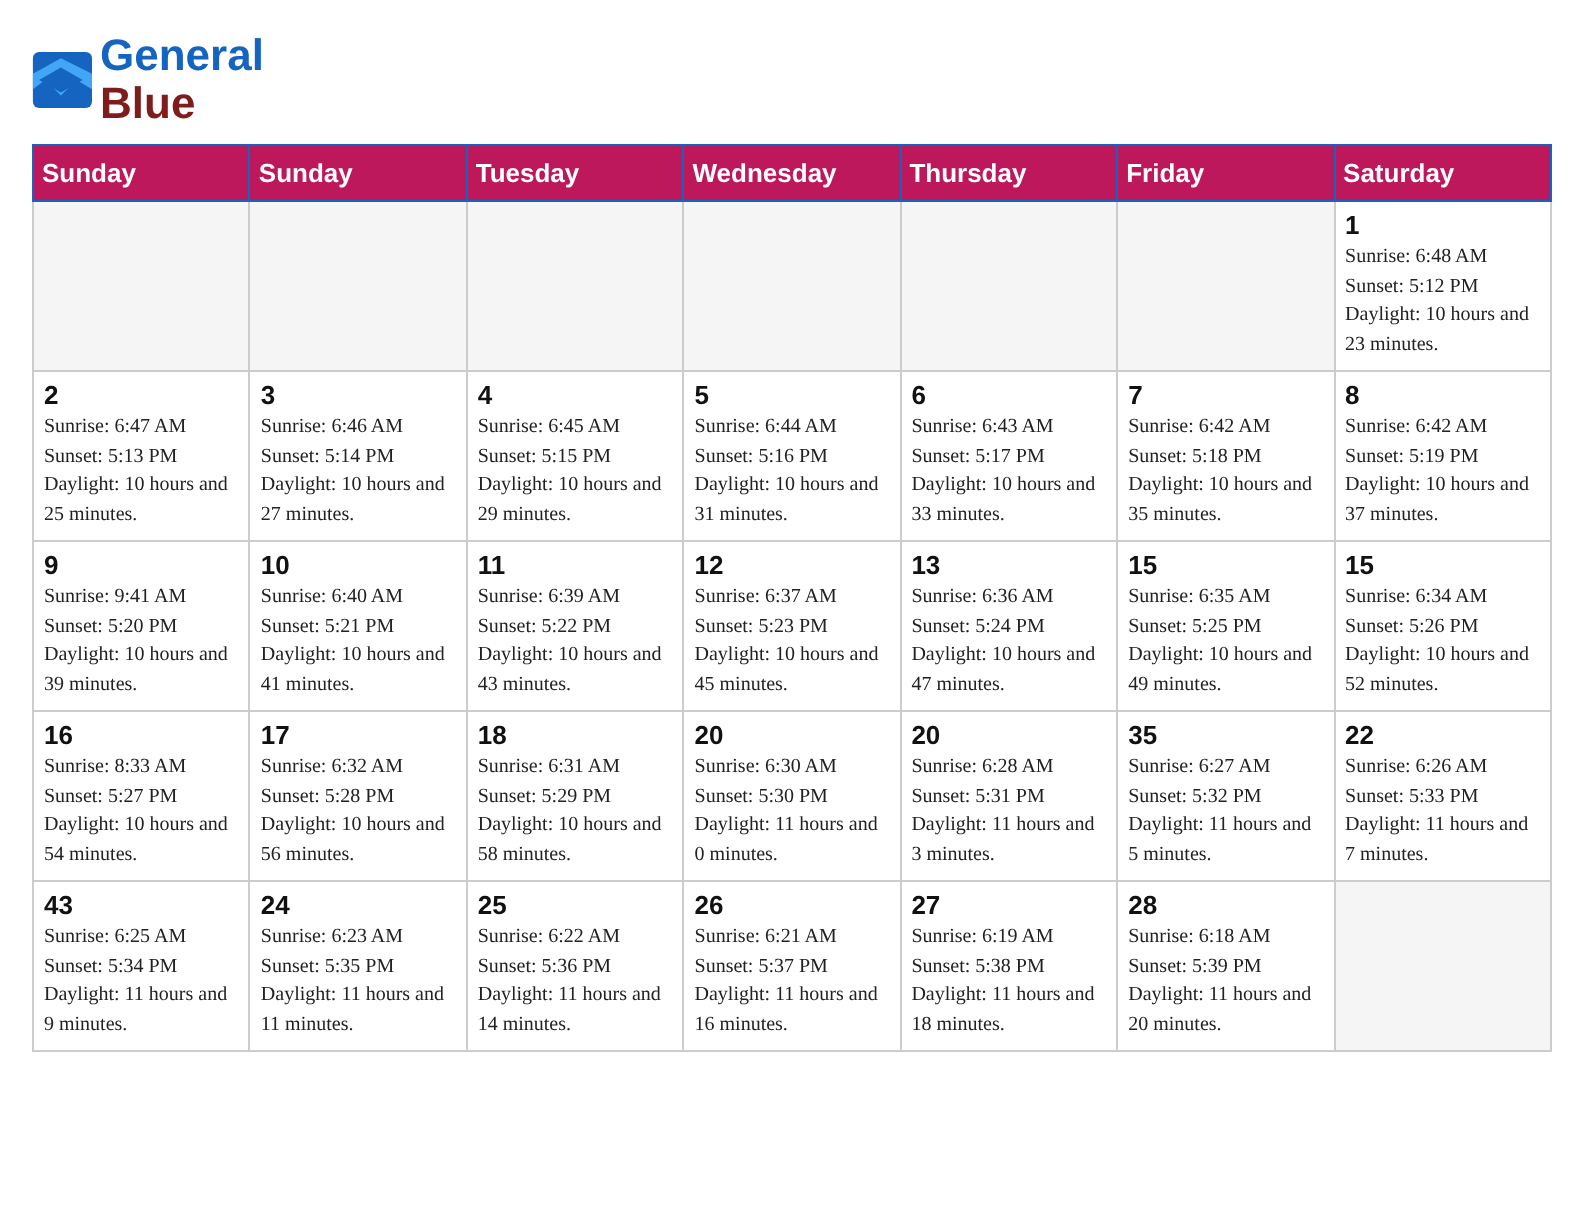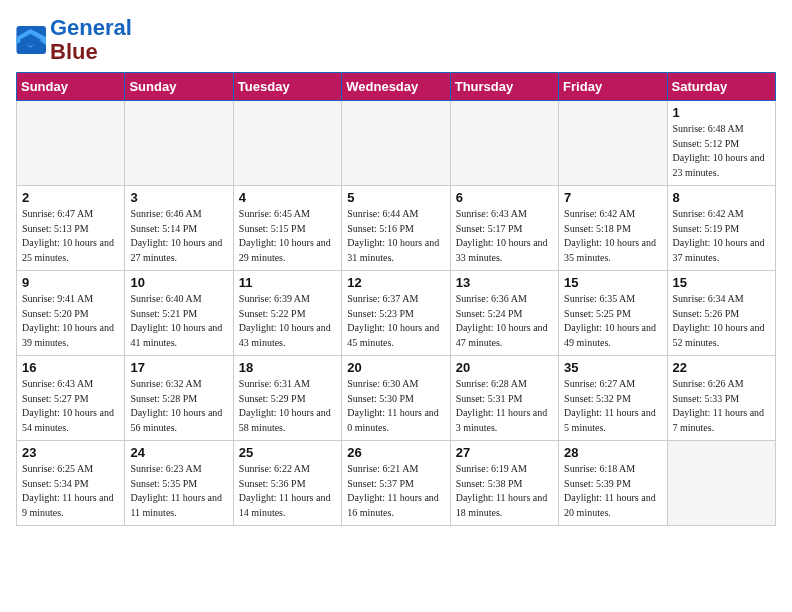--- a/index.html
+++ b/index.html
@@ -216,21 +216,21 @@
         <td>
           <div class="day-num">15</div>
           <div class="day-detail">Sunrise: 6:34 AM
 Sunset: 5:26 PM
 Daylight: 10 hours and 52 minutes.</div>
         </td>
       </tr>
       <tr>
         <td>
           <div class="day-num">16</div>
-          <div class="day-detail">Sunrise: 6:43 AM
+          <div class="day-detail">Sunrise: 8:33 AM
 Sunset: 5:27 PM
 Daylight: 10 hours and 54 minutes.</div>
         </td>
         <td>
           <div class="day-num">17</div>
           <div class="day-detail">Sunrise: 6:32 AM
 Sunset: 5:28 PM
 Daylight: 10 hours and 56 minutes.</div>
         </td>
         <td>
@@ -259,21 +259,21 @@
         </td>
         <td>
           <div class="day-num">22</div>
           <div class="day-detail">Sunrise: 6:26 AM
 Sunset: 5:33 PM
 Daylight: 11 hours and 7 minutes.</div>
         </td>
       </tr>
       <tr>
         <td>
-          <div class="day-num">23</div>
+          <div class="day-num">43</div>
           <div class="day-detail">Sunrise: 6:25 AM
 Sunset: 5:34 PM
 Daylight: 11 hours and 9 minutes.</div>
         </td>
         <td>
           <div class="day-num">24</div>
           <div class="day-detail">Sunrise: 6:23 AM
 Sunset: 5:35 PM
 Daylight: 11 hours and 11 minutes.</div>
         </td>

